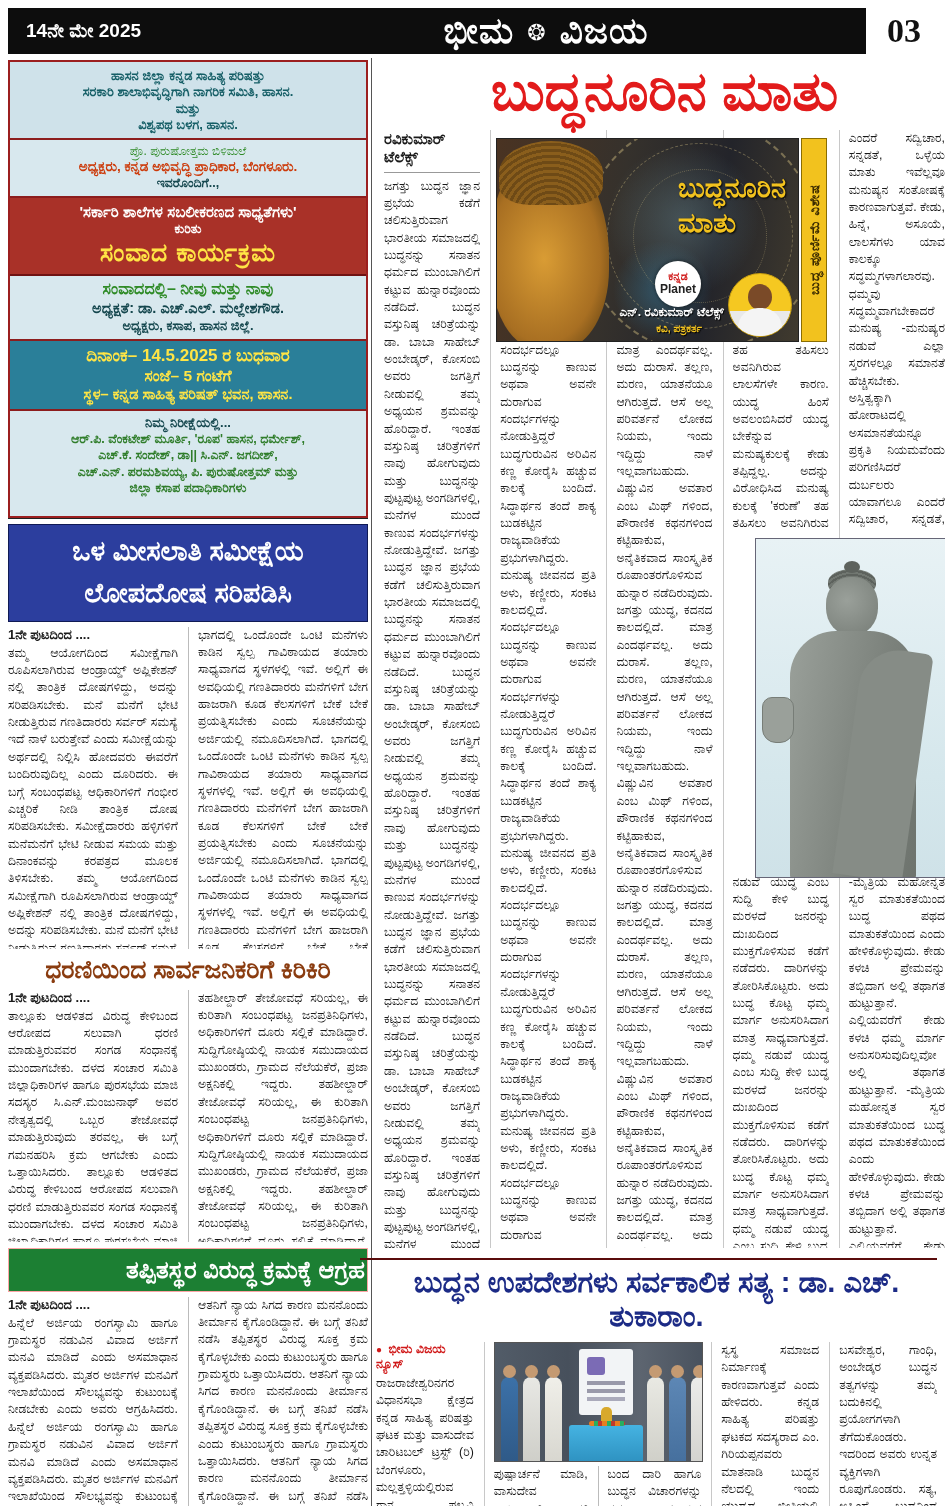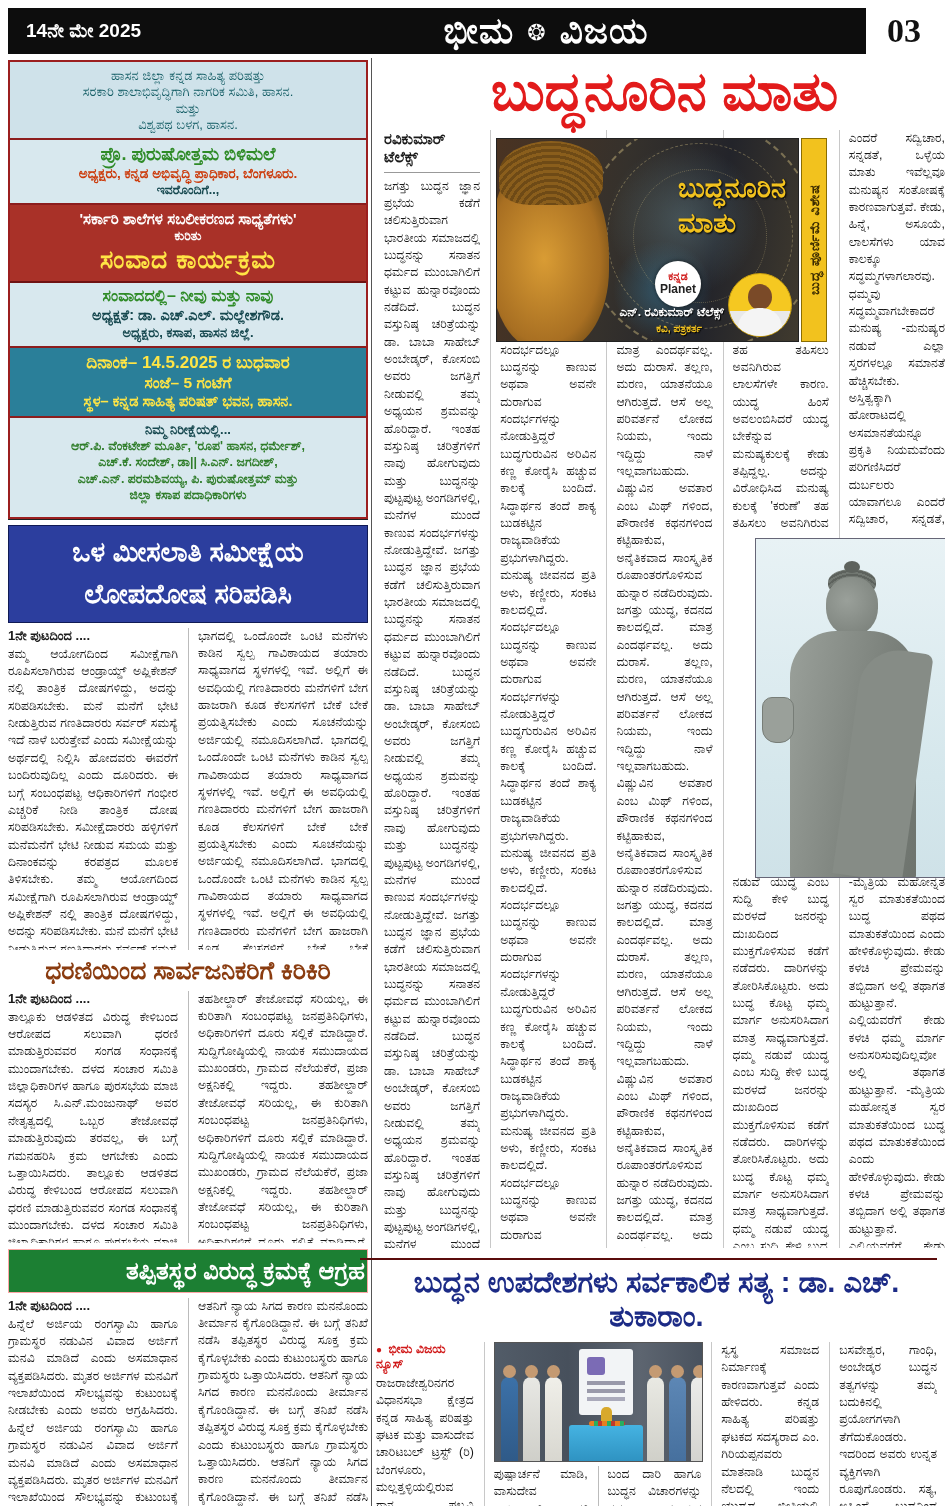--- a/index.html
+++ b/index.html
@@ -13,39 +13,39 @@
   .sun{display:inline-block;font-size:22px;vertical-align:middle;margin:0 2px;color:#fff;}
   .pagenum{position:absolute;left:872px;top:8px;width:64px;height:46px;font-family:"Liberation Serif","DejaVu Serif",serif;
            font-size:34px;font-weight:bold;color:#111;display:flex;align-items:center;justify-content:center;}
   
   .leftcol{position:absolute;left:8px;top:60px;width:360px;height:1446px;overflow:hidden;}
   .vdivider{position:absolute;left:371px;top:58px;width:1px;height:1448px;background:#555;}
   
   .adbox{border:2px solid #9c1f1f;outline:1px solid #222;}
   .ad-s{text-align:center;}
   .ad-s1{background:#cfe2ea;padding:6px 4px 5px;border-bottom:2px solid #8c1d1d;}
-  .ad-s1 div{color:#155e66;font-weight:normal;font-size:13px;line-height:1.25;}
+  .ad-s1 div{color:#155e66;font-weight:bold;font-size:13px;line-height:1.25;}
   .ad-s2{background:#d8e8ee;padding:4px 2px 5px;border-bottom:2px solid #8c1d1d;}
-  .ad-guest{color:#2f8b27;font-weight:bold;font-size:18px;}
+  .ad-guest{color:#2f8b27;font-weight:normal;font-size:12px;}
   .ad-guest-title{color:#cc3a0a;font-weight:bold;font-size:13.5px;margin-top:1px;}
   .ad-with{color:#15474e;font-weight:bold;font-size:12.5px;margin-top:1px;}
   .ad-s3{background:#a93128;padding:5px 2px 6px;border-bottom:2px solid #6f1212;}
   .ad-topic{color:#fff;font-weight:bold;font-size:15px;}
   .ad-about{color:#fff;font-weight:bold;font-size:12.5px;margin:1px 0;}
   .ad-event{color:#ffe545;font-weight:bold;font-size:25px;letter-spacing:1px;}
   .ad-s4{background:#d8e8ee;padding:4px 2px 5px;border-bottom:2px solid #8c1d1d;}
   .ad-samvada{color:#2f8b27;font-weight:bold;font-size:16px;}
   .ad-chair{color:#15474e;font-weight:bold;font-size:14.5px;margin-top:2px;}
   .ad-chair-title{color:#15474e;font-weight:bold;font-size:13px;margin-top:1px;}
   .ad-s5{background:#2a7f99;padding:5px 2px 6px;border-bottom:2px solid #8c1d1d;}
   .ad-s5 div{color:#ffe545;font-weight:bold;}
   .ad-date{font-size:17px;}
   .ad-time{font-size:15.5px;margin-top:1px;}
   .ad-venue{font-size:14.5px;margin-top:1px;}
-  .ad-s6{background:#d8e8ee;padding:4px 2px 14px;}
+  .ad-s6{background:#d8e8ee;padding:4px 2px 20px;}
   .ad-expect{color:#15474e;font-weight:bold;font-size:13px;}
   .ad-names div{color:#2f7d2a;font-weight:bold;font-size:12.5px;line-height:1.3;}
   
   .hbox-blue{margin-top:6px;background:#2c3e9e;color:#fff;text-align:center;font-weight:bold;
              font-size:27px;line-height:1.55;padding:6px 2px;border:1px solid #101a55;}
   .h-brown{color:#8a3c10;font-weight:bold;font-size:25px;text-align:center;margin:6px 0 2px;}
   .hbox-green{margin-top:6px;background:#1c7f33;color:#fff;text-align:right;font-weight:bold;
               font-size:24px;padding:7px 2px;border:1px solid #fca5a5;}
   
   .abody{display:flex;gap:10px;margin-top:5px;}

